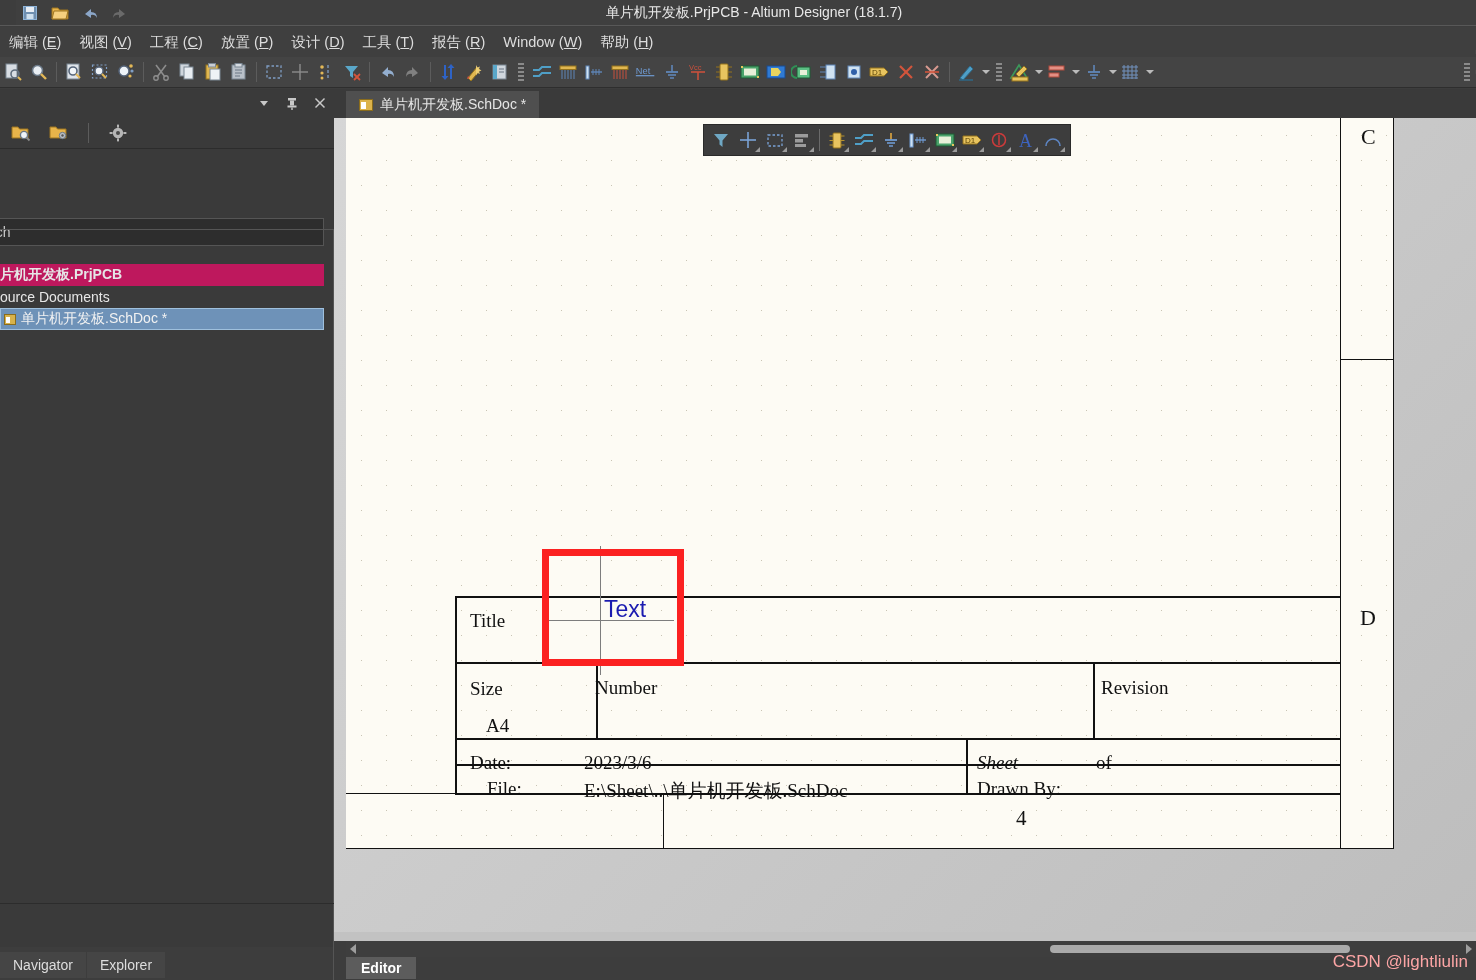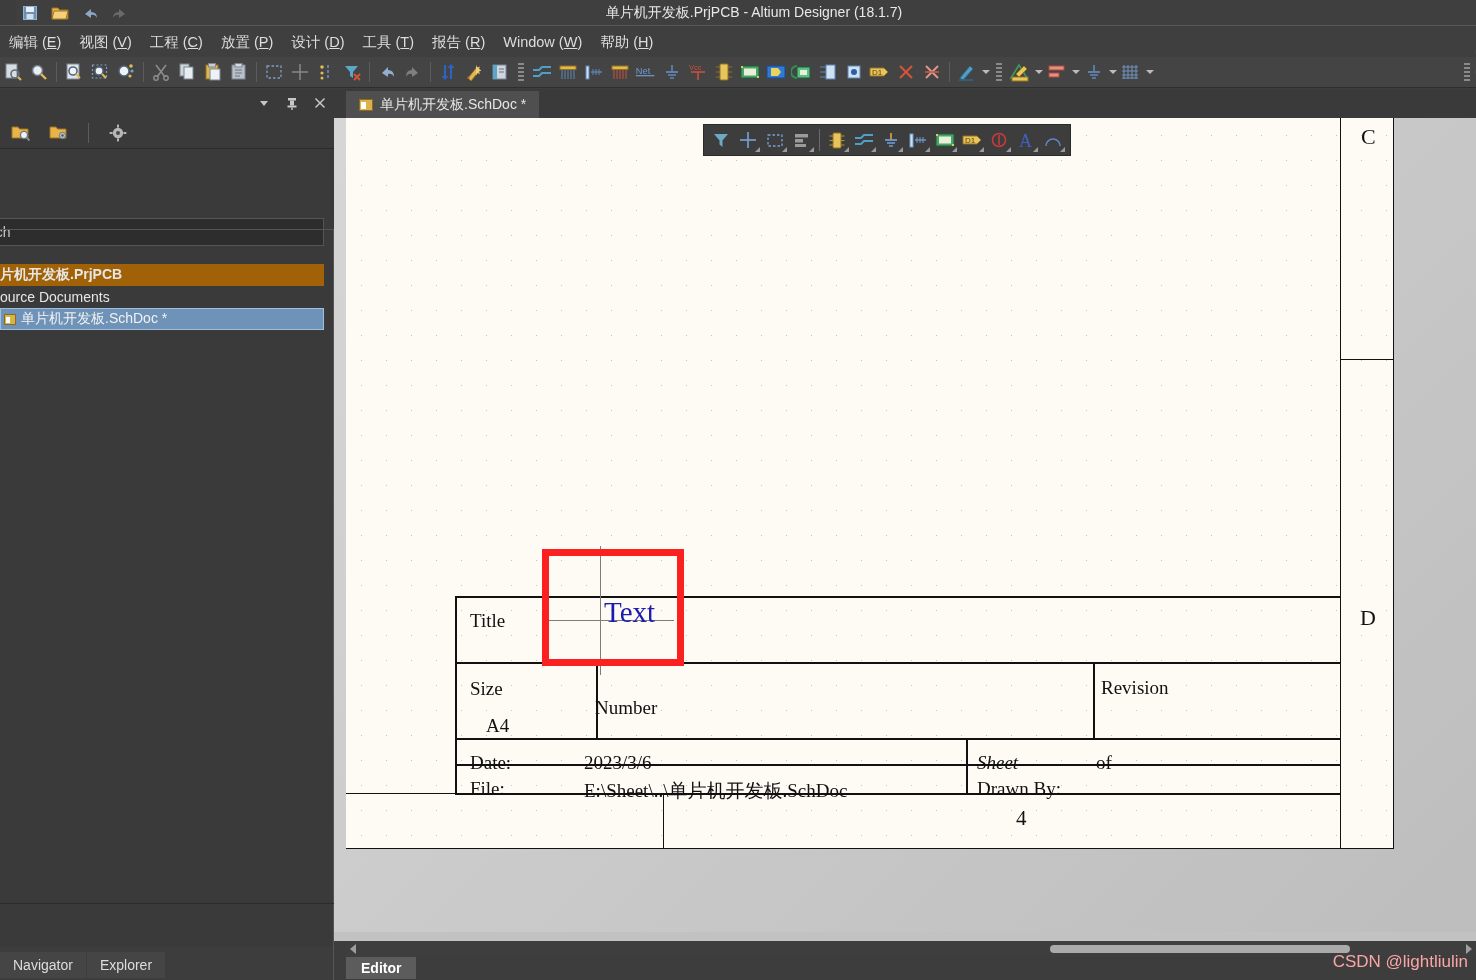--- a/index.html
+++ b/index.html
@@ -76,21 +76,21 @@
     border: 1px solid #555; color: #c9c9c9; font-size: 14px;
     display: flex; align-items: center; padding-left: 0px;
   }
   .lp-search span { margin-left: -4px; }
   .lp-tree { margin-top: 7px; }
   .tree-row {
     height: 22px; display: flex; align-items: center; font-size: 14px;
     color: #e6e6e6; padding-left: 0px; white-space: nowrap;
   }
   .tree-row.bold { font-weight: bold; }
-  .tree-row.sel-grey { background: #a16207; }
+  .tree-row.sel-grey { background: #be185d; }
   .tree-row.sel-blue { background: #6e92b8; border: 1px solid #9fc0dd; color: #f2f2f2; }
   .doc-ic {
     width: 12px; height: 11px; background: #d8b24a; border: 1px solid #8a6c1c;
     margin-right: 5px; flex: 0 0 auto; position: relative; margin-left: 3px;
   }
   .doc-ic::after { content:""; position:absolute; left:1px; top:2px; width:4px; height:6px; background:#fff; }
   .lp-body { position: absolute; left: 0; top: 136px; width: 334px; height: 800px; }
   .lp-bottomline { position:absolute; left:0; bottom:43px; width:334px; height:1px; background:#2c2c2c;}
   .lp-inner-border { position:absolute; left:-12px; top:20px; width:346px; height:795px; border:1px solid #555; pointer-events:none;}
 
@@ -138,21 +138,21 @@
 
   
   .redbox {
     position: absolute; left: 543px; top: 550px; width: 140px; height: 115px;
     border: 7px solid #fb2121;
   }
   
   .ch-v { position:absolute; background:#7d7d7d; width:1px; }
   .ch-h { position:absolute; background:#7d7d7d; height:1px; }
   .text-placed {
-    position:absolute; font-family:Liberation Serif, serif; color:#1b1bb0; font-size:29px;
+    position:absolute; font-family:Liberation Sans, sans-serif; color:#1b1bb0; font-size:23px;
   }
 
   
   .floatbar {
     position: absolute; left: 703px; top: 124px; height: 32px;
     background: #3d3d3d; border: 1px solid #2a2a2a;
     display: flex; align-items: center; padding: 0 4px; gap: 1px;
     z-index: 20;
   }
   .fbtn { width: 26px; height: 26px; display:flex; align-items:center; justify-content:center; position:relative; }
@@ -641,27 +641,27 @@
 
       <div class="tb-line" style="left:109px; top:478px; width:1.5px; height:198px;"></div>
 
       <div class="tb-line" style="left:250px; top:544px; width:1.5px; height:76px;"></div>
       <div class="tb-line" style="left:747px; top:544px; width:1.5px; height:76px;"></div>
       <div class="tb-line" style="left:620px; top:620px; width:1.5px; height:55px;"></div>
 
       <div class="tb-text" style="left:124px; top:492px;">Title</div>
       <div class="tb-text" style="left:124px; top:560px;">Size</div>
       <div class="tb-text" style="left:140px; top:597px;">A4</div>
-      <div class="tb-text" style="left:249px; top:559px;margin-top:20px;">Number</div>
+      <div class="tb-text" style="left:249px; top:559px;">Number</div>
       <div class="tb-text" style="left:755px; top:559px;">Revision</div>
       <div class="tb-text" style="left:124px; top:634px;">Date:</div>
       <div class="tb-text" style="left:238px; top:634px;">2023/3/6</div>
       <div class="tb-text" style="left:631px; top:634px;font-style:italic;">Sheet</div>
       <div class="tb-text" style="left:750px; top:634px;">of</div>
-      <div class="tb-text" style="left:124px; top:660px;">File:</div>
+      <div class="tb-text" style="left:141px; top:660px;">File:</div>
       <div class="tb-text" style="left:238px; top:660px;">E:\Sheet\..\单片机开发板.SchDoc</div>
       <div class="tb-text" style="left:631px; top:660px;">Drawn By:</div>
 
       <div class="ch-v" style="left:254px; top:428px; height:129px;"></div>
       <div class="ch-h" style="left:198px; top:502px; width:130px;"></div>
 
       <div class="text-placed" style="left:258px; top:478px;">Text</div>
 
       <div class="redbox" style="left:196px; top:431px; width:142px; height:117px;"></div>
     </div>

